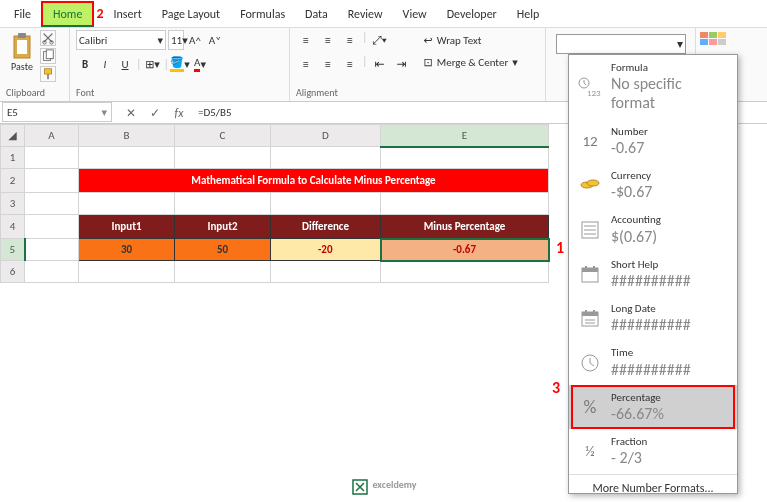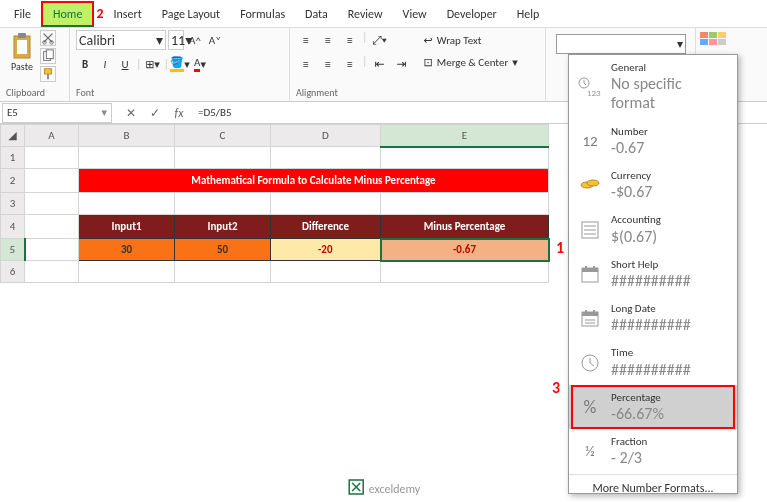--- a/index.html
+++ b/index.html
@@ -14,38 +14,38 @@
 .ribbon-group { border-right: 1px solid #ddd; padding: 2px 6px; display: flex; flex-direction: column; justify-content: space-between; }
 .ribbon-group-label { font-size: 10px; color: #666; padding-top: 2px; }
 .clipboard-area { display: flex; align-items: flex-start; gap: 2px; }
 .paste-btn { display: flex; flex-direction: column; align-items: center; padding: 2px 4px; }
 .paste-icon { width: 24px; height: 28px; }
 .mini-stack { display: flex; flex-direction: column; gap: 2px; }
 .mini-icon { width: 16px; height: 16px; border: 1px solid #ccc; }
 
 .font-area { display: flex; flex-direction: column; gap: 4px; }
 .font-row { display: flex; gap: 2px; align-items: center; }
-.font-select { height: 20px; border: 1px solid #ccc; font-size: 14px; padding: 0 2px; background: #fff; display: flex; align-items: center; }
+.font-select { height: 20px; border: 1px solid #ccc; font-size: 11px; padding: 0 2px; background: #fff; display: flex; align-items: center; }
 .font-name { width: 90px; }
 .font-size { width: 16px; }
 .tiny-btn { width: 18px; height: 20px; border: 1px solid transparent; display: flex; align-items: center; justify-content: center; font-size: 11px; cursor: pointer; }
 
 .align-area { display: flex; flex-direction: column; gap: 4px; }
 .align-row { display: flex; gap: 2px; }
 .align-btn { width: 20px; height: 20px; display: flex; align-items: center; justify-content: center; }
 .wrap-merge { display: flex; flex-direction: column; gap: 2px; margin-left: 8px; }
 .wm-btn { height: 20px; display: flex; align-items: center; gap: 4px; font-size: 11px; padding: 0 4px; }
 
 .numfmt-area { padding: 4px; }
 .numfmt-select { width: 130px; height: 20px; border: 1px solid #999; background: #fff; display: flex; align-items: center; justify-content: flex-end; padding: 0 2px; }
 
 .styles-corner { padding: 4px; }
 .styles-icon { width: 26px; height: 20px; }
 
-.namebox-row { display: flex; align-items: center; height: 22px; border-bottom: 1px solid #ccc; }
+.namebox-row { display: flex; height: 22px; border-bottom: 1px solid #ccc; }
 .namebox { width: 110px; height: 20px; border: 1px solid #ccc; display: flex; align-items: center; padding: 0 4px; font-size: 11px; margin-left: 2px; }
 .fx-area { display: flex; align-items: center; gap: 6px; margin-left: 10px; }
 .fx-btn { width: 18px; height: 18px; display: flex; align-items: center; justify-content: center; color: #666; }
 .formula-input { font-size: 11px; padding: 0 4px; }
 
 .sheet { position: relative; }
 .sheet table { border-collapse: collapse; }
 .sheet th, .sheet td { border: 1px solid #d4d4d4; font-size: 11px; text-align: center; }
 .sheet th { background: #eceaea; font-weight: normal; color: #555; }
 .col-hdr { height: 18px; }
@@ -64,21 +64,21 @@
 .dropdown { position: absolute; top: 54px; left: 568px; width: 170px; background: #fff; border: 1px solid #999; box-shadow: 2px 2px 6px rgba(0,0,0,0.3); z-index: 100; max-height: 440px; overflow-y: hidden; }
 .dd-item { display: flex; align-items: center; gap: 8px; padding: 6px 8px; cursor: pointer; }
 .dd-item.highlighted { background: #d0d0d0; }
 .dd-icon { width: 26px; height: 22px; display: flex; align-items: center; justify-content: center; color: #7a7a7a; flex-shrink: 0; }
 .dd-text { display: flex; flex-direction: column; line-height: 1.2; }
 .dd-name { font-size: 11px; color: #333; font-weight: 500; }
 .dd-sample { font-size: 16px; color: #888; }
 .dd-more { padding: 6px 8px; font-size: 12px; border-top: 1px solid #ddd; text-align: center; }
 .dd-scrollbar { position: absolute; right: -14px; top: 0; width: 14px; height: 100%; background: #f0f0f0; border: 1px solid #ccc; }
 
-.logo { position: absolute; bottom: 6px; left: 50%; transform: translateX(-50%); display: flex; align-items: flex-end; gap: 4px; color: #999; font-size: 12px; }
+.logo { position: absolute; bottom: 6px; left: 50%; transform: translateX(-50%); display: flex; align-items: flex-start; gap: 4px; color: #999; font-size: 10px; font-weight: bold; }
 .logo svg { width: 18px; height: 18px; }
 
 .callout-1 { position: absolute; color: red; font-weight: bold; font-size: 16px; }
 </style>
 </head>
 <body>
 
 <div class="tabs">
   <div class="tab">File</div>
   <div class="tab active">Home</div>
@@ -279,21 +279,21 @@
 <div class="dropdown">
   <div class="dd-item">
     <div class="dd-icon">
         <svg width="26" height="22" viewBox="0 0 26 22">
           <circle cx="7" cy="7" r="5" fill="none" stroke="#999"></circle>
           <path d="M7 4 v3 l2 2" stroke="#999" fill="none"></path>
           <text x="10" y="20" font-size="9" fill="#999">123</text>
         </svg>
       </div>
     <div class="dd-text">
-        <span class="dd-name">General</span>
+        <span class="dd-name">Formula</span>
         <span class="dd-sample">No specific format</span>
       </div>
   </div>
   <div class="dd-item">
     <div class="dd-icon" style="font-size:15px">12</div>
     <div class="dd-text">
         <span class="dd-name">Number</span>
         <span class="dd-sample">-0.67</span>
       </div>
   </div>

